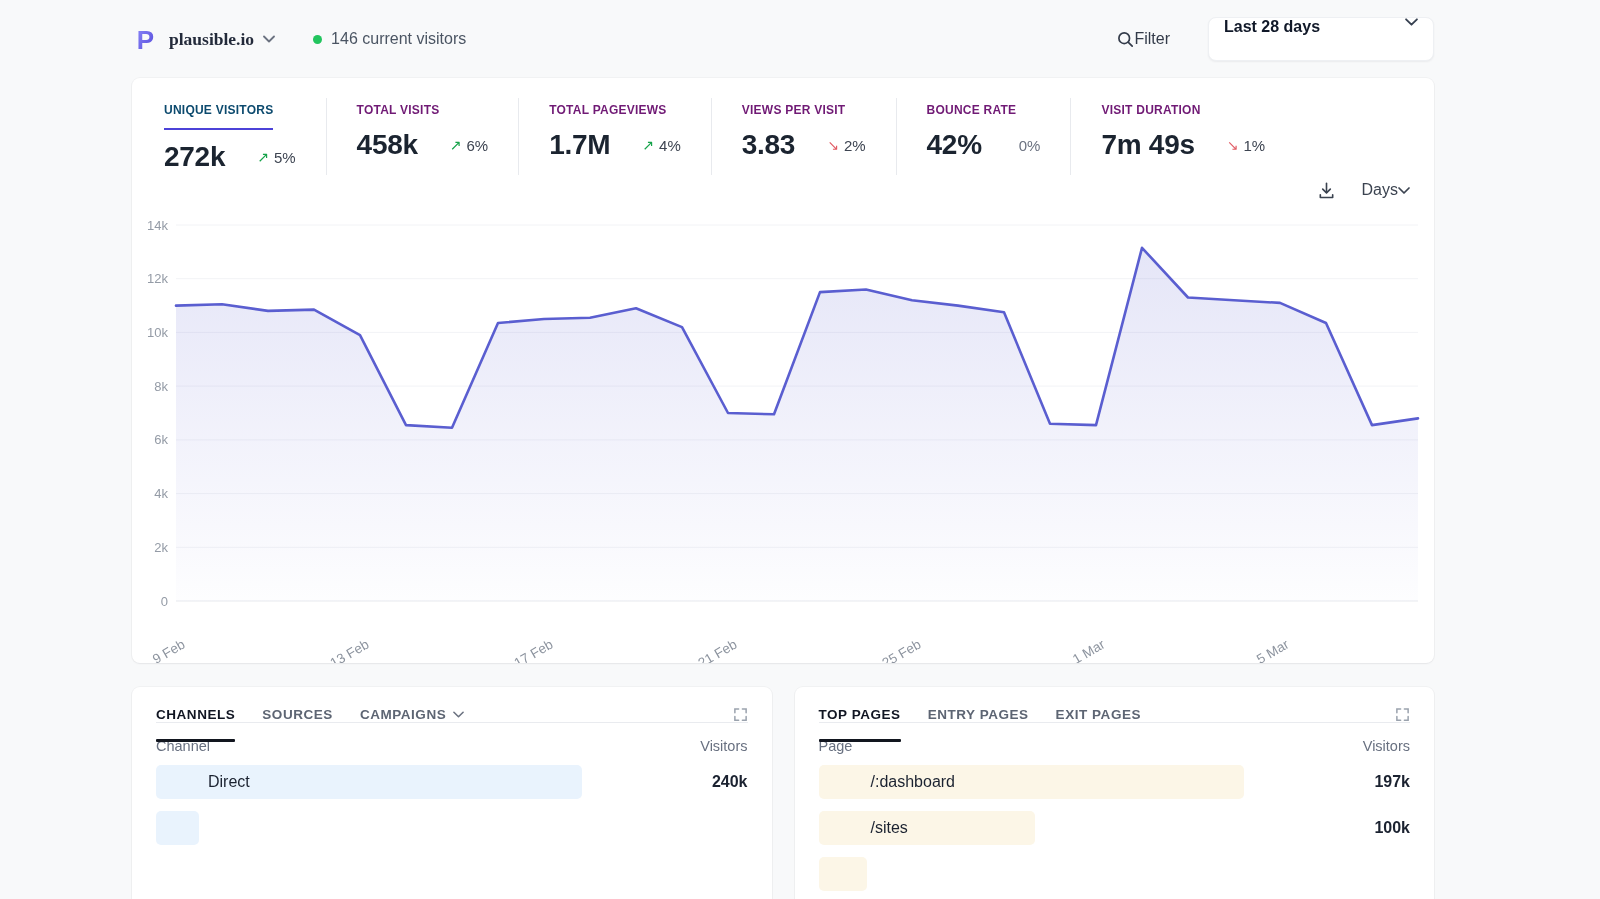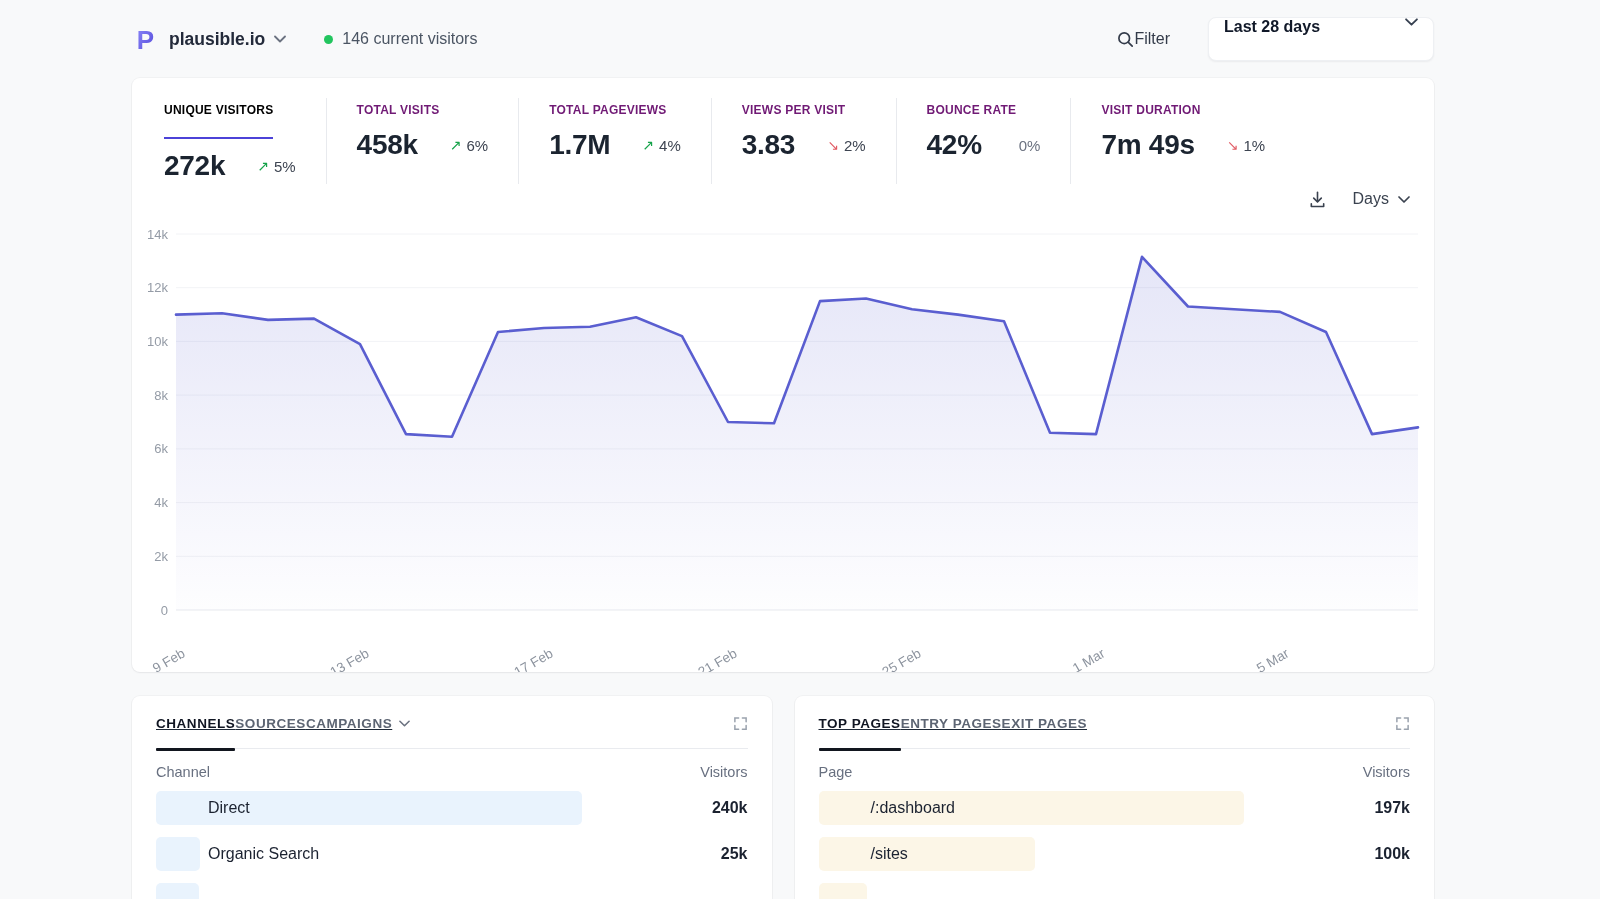--- a/index.html
+++ b/index.html
@@ -6,66 +6,66 @@
   body{
     width:1600px;height:899px;overflow:hidden;
     background:#f8f9fa;color:#1f2937;
     font-family:"Liberation Sans","DejaVu Sans",sans-serif;
   }
   .shell{width:1302px;margin-left:132px;}
 
   
   .topbar{height:78px;display:flex;align-items:center;justify-content:space-between;}
   .tb-left{display:flex;align-items:center;}
-  .site-name{font-weight:700;font-size:17.5px;color:#232a3a;margin-left:10px;}
+  .site-name{font-weight:700;font-size:17.5px;color:#232a3a;margin-left:10px;font-family:Liberation Serif, serif;}
   .site-chev{margin-left:9px;display:flex;}
   .visitors{display:flex;align-items:center;margin-left:38px;font-size:16px;color:#4b5563;}
   .dot{width:9px;height:9px;border-radius:50%;background:#22c55e;margin-right:9px;}
   .tb-right{display:flex;align-items:center;}
   .filter-btn{display:flex;align-items:center;gap:0;font-size:16px;color:#333b49;margin-right:38px;cursor:pointer;}
   .range-btn{width:226px;height:44px;background:#fff;border:1px solid #eef0f3;border-radius:8px;
     box-shadow:0 1px 2px rgba(16,24,40,.06);display:flex;align-items:flex-start;justify-content:space-between;
     padding:0 15px;font-size:16px;font-weight:600;color:#101828;box-sizing:border-box;cursor:pointer;}
 
   
   .card{background:#fff;border-radius:8px;
     box-shadow:0 1px 2px rgba(16,24,40,.05),0 0 0 1px rgba(16,24,40,.03);}
   .main-card{padding-top:20px;}
 
   
   .stats{display:flex;padding-left:24px;}
   .stat{padding:2px 30px;}
   .stat:first-child{padding-left:8px;}
   .stat + .stat{border-left:1px solid #e8eaee;}
   .stat-label{font-size:12px;font-weight:700;letter-spacing:.02em;color:#701a75;display:inline-block;}
-  .stat-label.active{color:#000000;border-bottom:2px solid #4c42d8;padding-bottom:20px;}
+  .stat-label.active{color:#0c4a6e;border-bottom:2px solid #4c42d8;padding-bottom:11px;}
   .stat-bottom{display:flex;align-items:center;gap:32px;margin-top:11px;}
   .stat-value{font-size:28px;font-weight:700;color:#1b2430;letter-spacing:-.01em;}
   .stat-change{font-size:15px;color:#3d4451;display:flex;align-items:center;gap:5px;}
   .stat-change .arrow{font-family:"DejaVu Sans",sans-serif;font-size:14px;line-height:1;}
   .stat-change.up .arrow{color:#16a34a;}
   .stat-change.down .arrow{color:#e15b64;}
   .stat-change.flat{color:#6b7280;}
 
   
   .chart-toolbar{display:flex;justify-content:flex-end;align-items:center;gap:26px;
     padding-right:24px;margin-top:2px;color:#3b4350;font-size:16px;height:26px;}
-  .interval{display:flex;align-items:center;gap:9px;cursor:pointer;}
+  .interval{display:flex;align-items:center;cursor:pointer;}
   .dl{display:flex;cursor:pointer;}
 
   
   .chart-wrap{padding:8px 12px 0 14px;}
   .chart-wrap svg{display:block;}
   .ytick{font-size:13px;fill:#949ba6;font-family:"Liberation Sans",sans-serif;}
   .xtick{font-size:13.5px;fill:#8d949f;font-family:"Liberation Sans",sans-serif;}
 
   
   .panels{display:flex;gap:23px;margin-top:24px;}
   .panel{width:640px;height:400px;padding:20px 24px;box-sizing:border-box;}
-  .tabs{display:flex;align-items:center;border-bottom:1px solid #e9ebef;padding-bottom:17px;text-decoration:underline;}
+  .tabs{display:flex;align-items:center;gap:27px;border-bottom:1px solid #e9ebef;}
   .tab{font-size:13.5px;font-weight:600;letter-spacing:.04em;color:#5d6573;display:flex;align-items:center;gap:7px;cursor:pointer;}
   .tab.active{color:#101522;font-weight:700;position:relative;}
   .tab.active::after{content:"";position:absolute;left:0;right:0;bottom:-20px;height:3px;background:#12161f;border-radius:1px;}
   .expand{margin-left:auto;display:flex;cursor:pointer;}
   .thead{display:flex;justify-content:space-between;font-size:14.5px;color:#687080;margin:15px 0 11px;}
   .brow{position:relative;height:34px;display:flex;align-items:center;margin-bottom:12px;padding-left:40px;}
   .bbar{position:absolute;left:0;top:0;bottom:0;border-radius:5px;}
   .blabel{position:relative;margin-left:12px;font-size:16px;color:#1b2230;}
   .bvalue{position:relative;margin-left:auto;font-size:16px;font-weight:700;color:#1b2230;}
 </style>
@@ -252,25 +252,20 @@
       <div class="thead">
         <span>Channel</span>
         <span>Visitors</span>
       </div>
       <div class="brow">
         <span class="bbar" style="width: 72%; background: rgb(233, 243, 253);"></span>
         <span class="blabel">Direct</span>
         <span class="bvalue">240k</span>
       </div>
       <div class="brow">
-        <span class="bbar" style="width: 7.488%; background: rgb(233, 243, 253);"></span>
-        <span class="blabel">Organic Search</span>
-        <span class="bvalue">25k</span>
-      </div>
-      <div class="brow">
         <span class="bbar" style="width: 7.2%; background: rgb(233, 243, 253);"></span>
         <span class="blabel"></span>
         <span class="bvalue"></span>
       </div>
     </div>
 
     <div class="card panel">
       <div class="tabs">
         <span class="tab active">TOP PAGES</span>
         <span class="tab">ENTRY PAGES</span>

